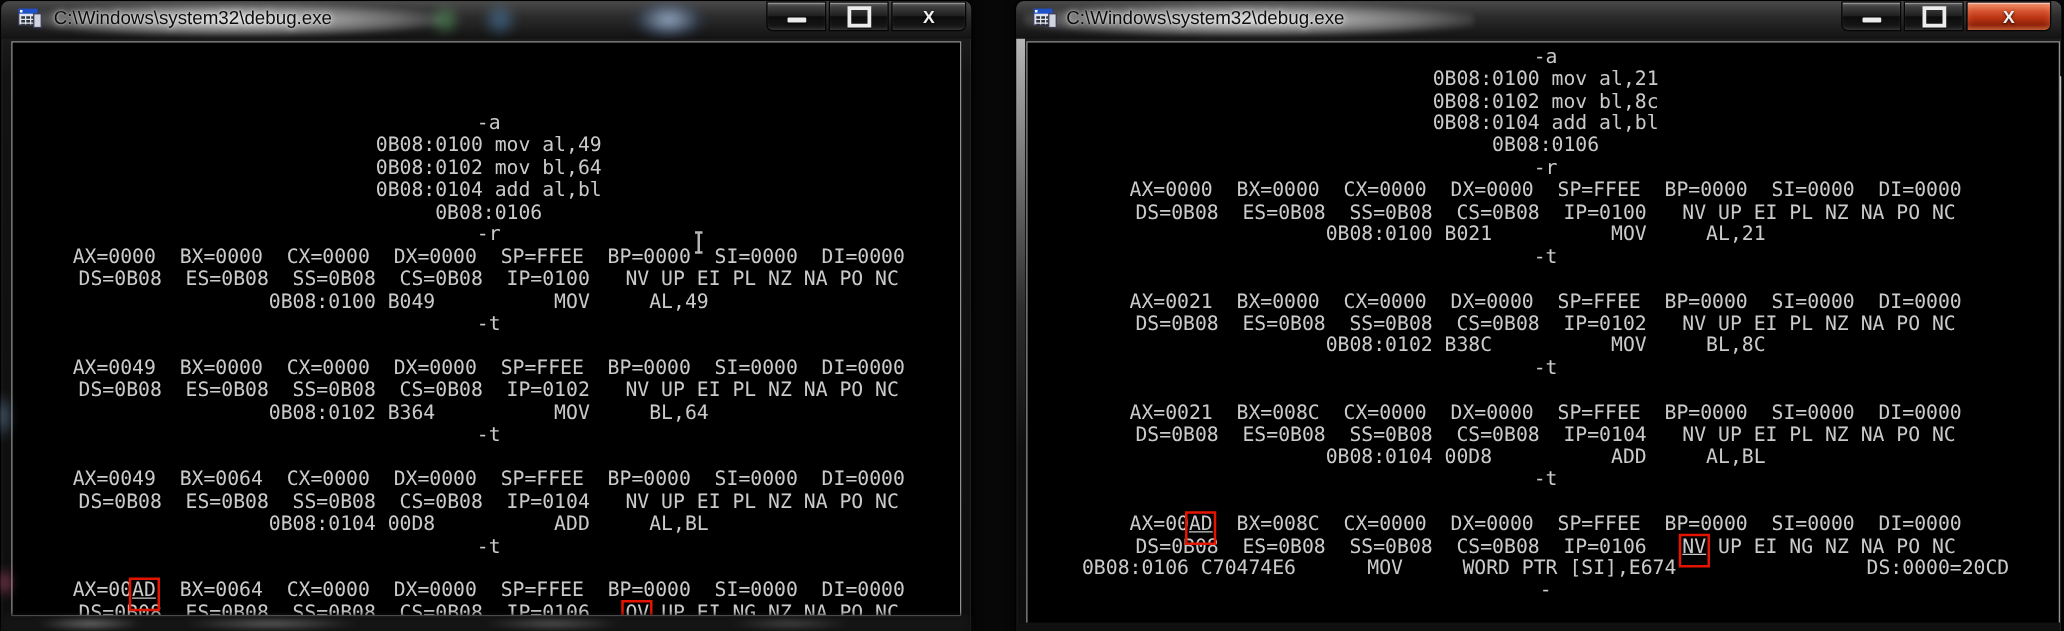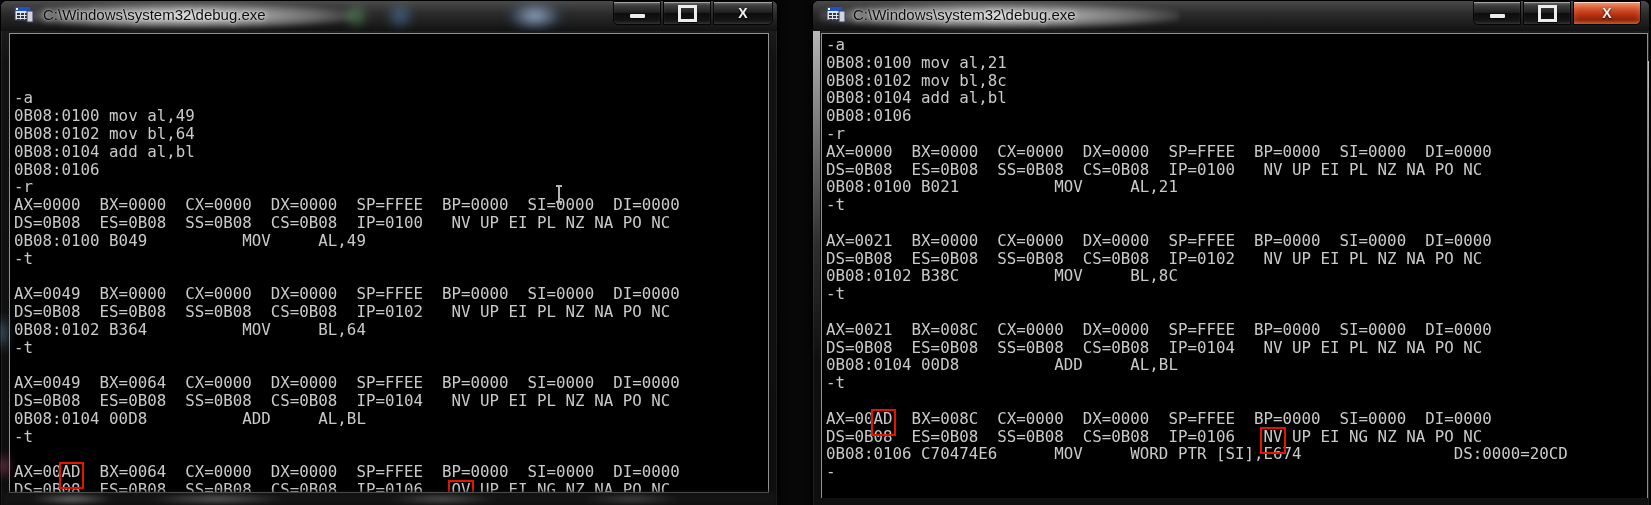--- a/index.html
+++ b/index.html
@@ -1,17 +1,17 @@
 <!DOCTYPE html>
 <html><head>
 <meta charset="utf-8">
 <style>
   html,body{margin:0;padding:0;background:#070707;}
   .stage{position:relative;width:1651px;height:505px;overflow:hidden;
-         background:#070707;font-family:"Liberation Sans",sans-serif;}
+         background:#070707;font-family:"Liberation Sans",sans-serif;text-align:center;}
 
   
   .win{position:absolute;top:0;border:1px solid #000;border-radius:7px 7px 0 0;
        background:linear-gradient(180deg,#333 0,#1b1b1b 30px,#121212 60px,#0e0e0e 100%);
        box-shadow:inset 0 1px 0 rgba(255,255,255,.22), inset 1px 0 0 rgba(255,255,255,.07),
                   inset -1px 0 0 rgba(255,255,255,.07), 0 0 8px rgba(0,0,0,.8);}
   .win-left{left:0;width:776px;height:505px;}
   .win-right{left:812px;width:836px;height:505px;}
 
   .titlebar{position:absolute;left:0;top:0;right:0;height:30px;border-radius:6px 6px 0 0;
@@ -60,21 +60,21 @@
   .ico-max{width:13px;height:11px;border:3px solid #ececec;box-shadow:0 1px 1px rgba(0,0,0,.8);}
 
   
   .console{position:absolute;background:#000;border:1px solid #919191;overflow:hidden;
            font-family:"DejaVu Sans Mono",monospace;font-size:15.8px;line-height:17.8px;
            color:#cacaca;padding:2px 0 0 4px;white-space:pre;}
   .win-left .console{left:8px;top:32px;width:754px;height:456px;}
   .win-right .console{left:8px;top:32px;width:821px;height:463px;}
   .console-line{white-space:pre;min-height:17.8px;}
 
-  .hl{position:relative;}
+  .hl{position:relative;text-decoration:underline;}
   .hl::after{content:"";position:absolute;left:-3px;right:-3px;top:0;bottom:-8px;
              border:2px solid #e51400;}
 
   .ibeam{position:absolute;left:548px;top:152px;width:2px;height:16px;background:#b5b5b5;}
   .ibeam::before,.ibeam::after{content:"";position:absolute;left:-2px;width:6px;height:2px;background:#b5b5b5;}
   .ibeam::before{top:-1px;} .ibeam::after{bottom:-1px;}
 
   
   .bottom-glass{position:absolute;left:1px;right:1px;bottom:0;height:14px;filter:blur(2px);
       background-image:

